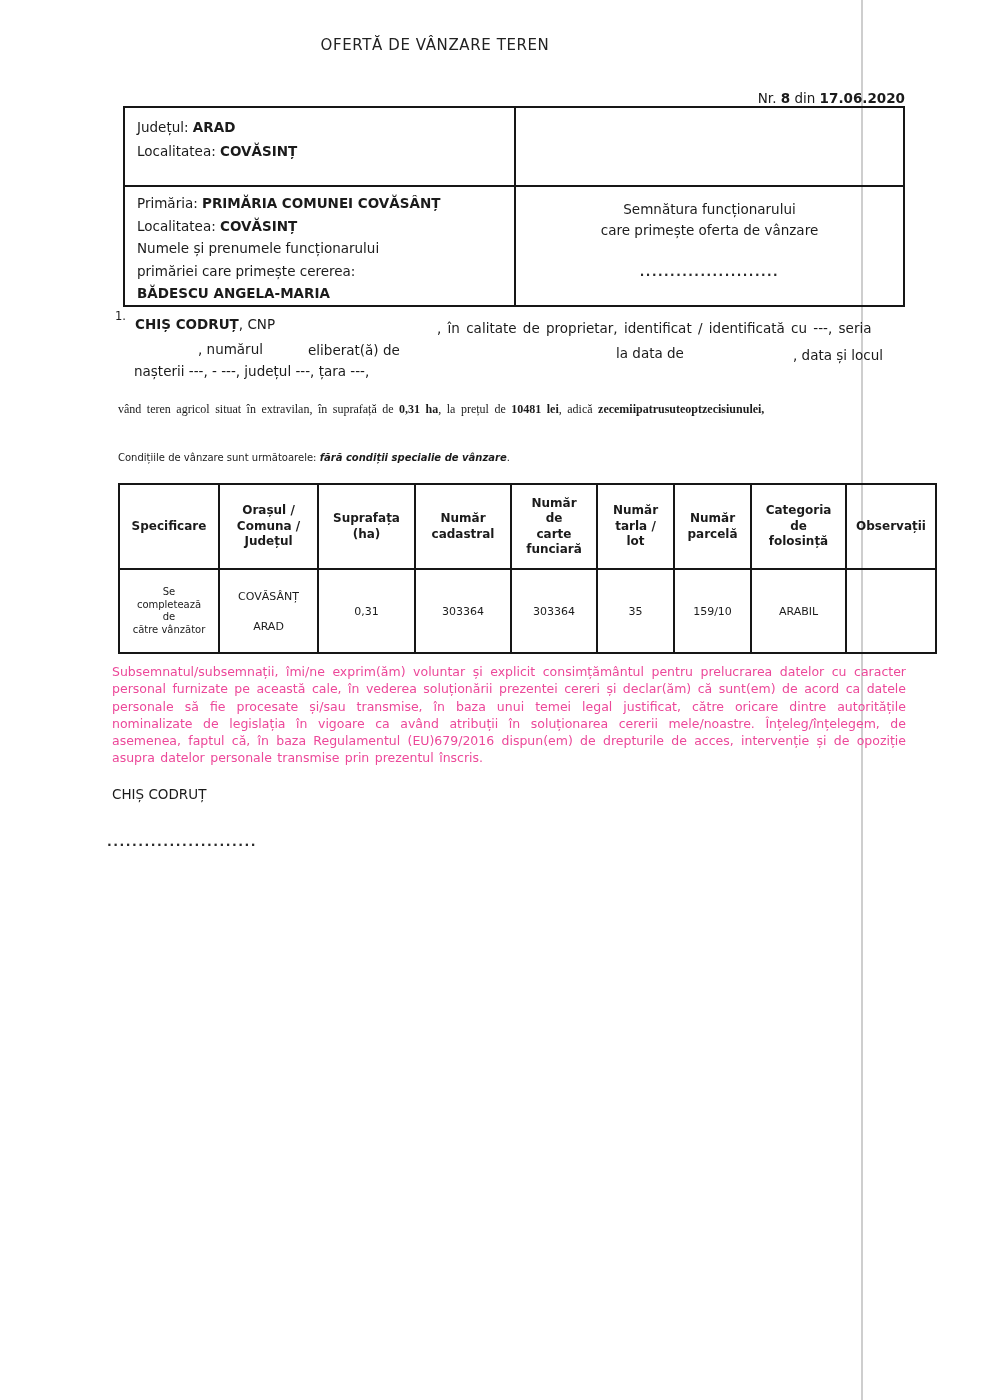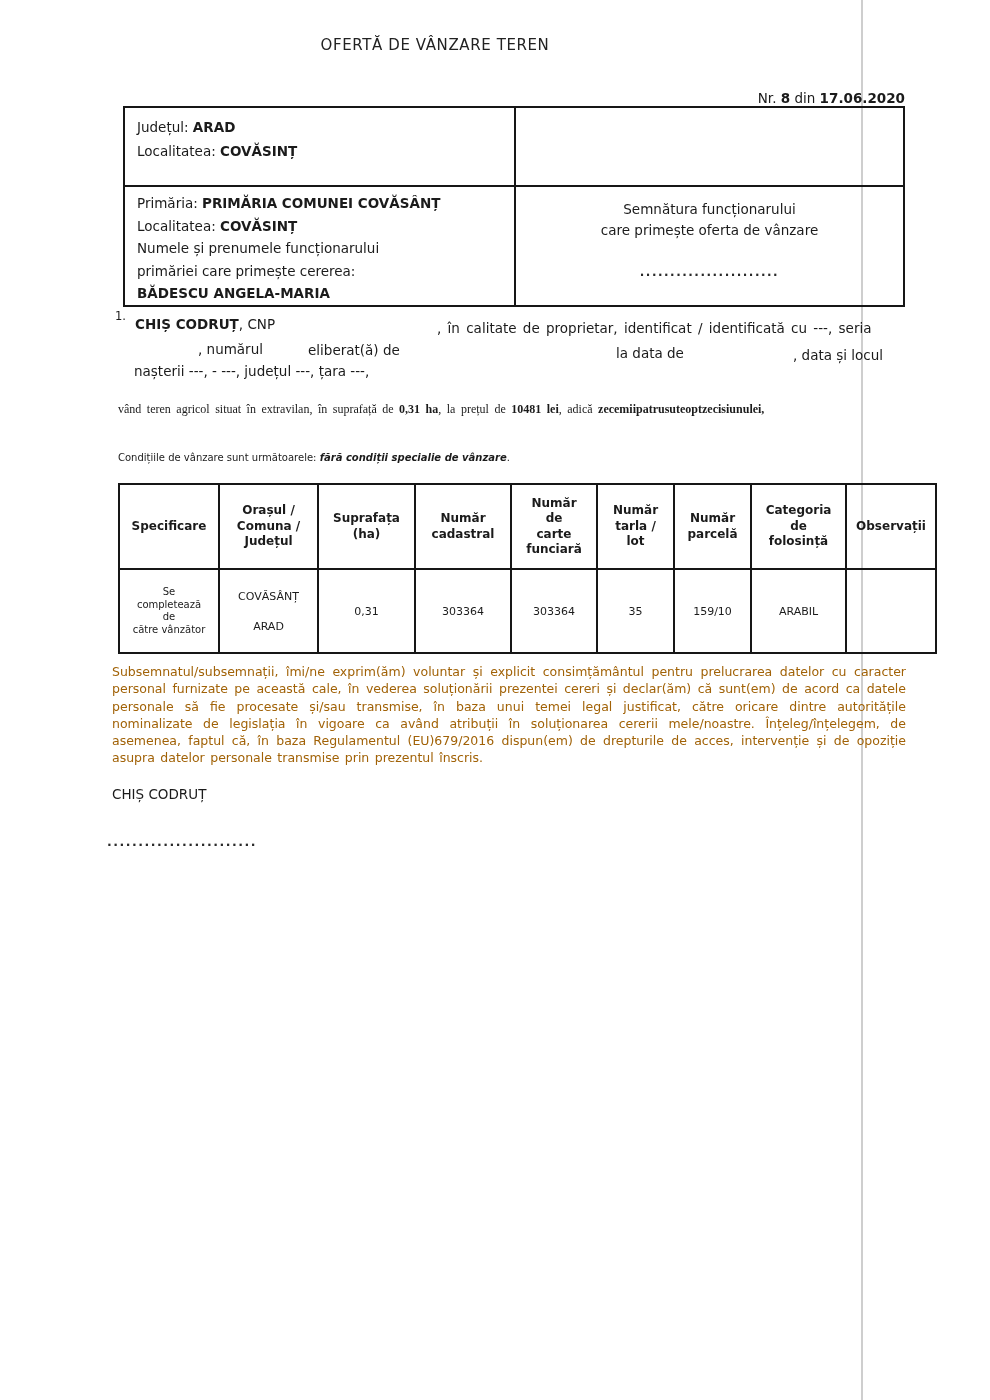--- a/index.html
+++ b/index.html
@@ -66,21 +66,21 @@
     padding:2px;box-sizing:border-box;
     overflow:hidden;
   }
   .t2 th{height:85px;font-size:12px;line-height:15.5px;font-weight:bold;}
   .t2 td{height:84px;font-size:11px;line-height:15px;}
   .t2 td.small{font-size:10px;line-height:12.5px;}
   
   .gdpr{
     position:absolute;left:112px;top:663px;width:794px;
     font-size:12.5px;line-height:17.3px;text-align:justify;word-spacing:1.5px;
-    color:#a16207;
+    color:#ec4899;
   }
   .sig-name{position:absolute;left:112px;top:786px;font-size:13.5px;}
   .sig-dots{position:absolute;left:107px;top:834px;font-size:12.5px;}
 </style>
 </head>
 <body>
 
 <div class="page">
 
   <div class="scanline"></div>

